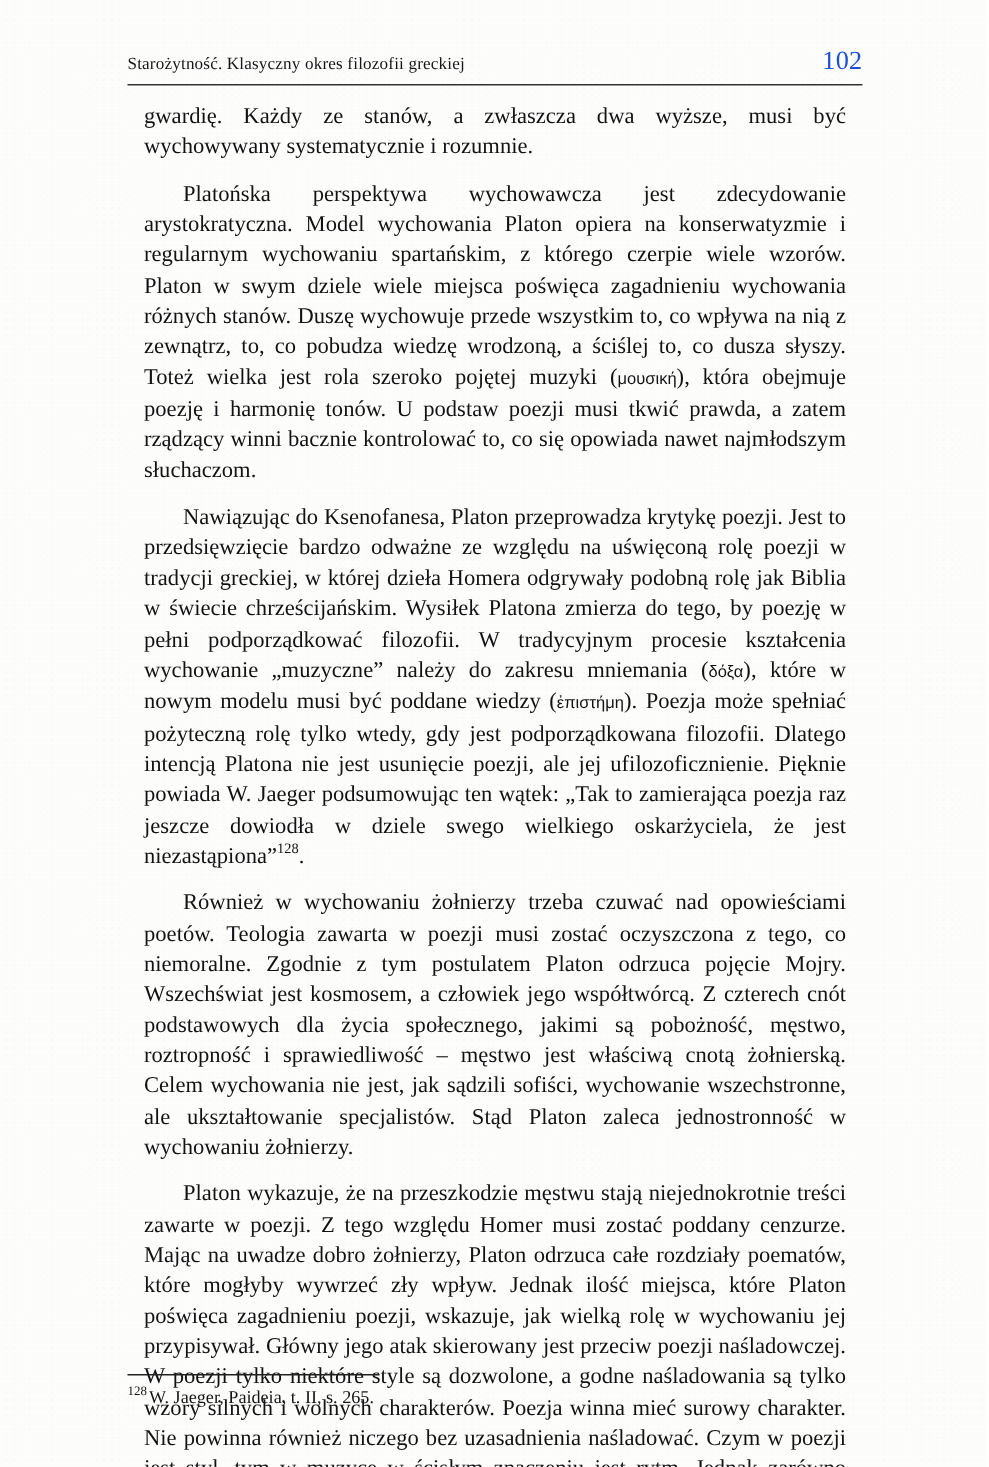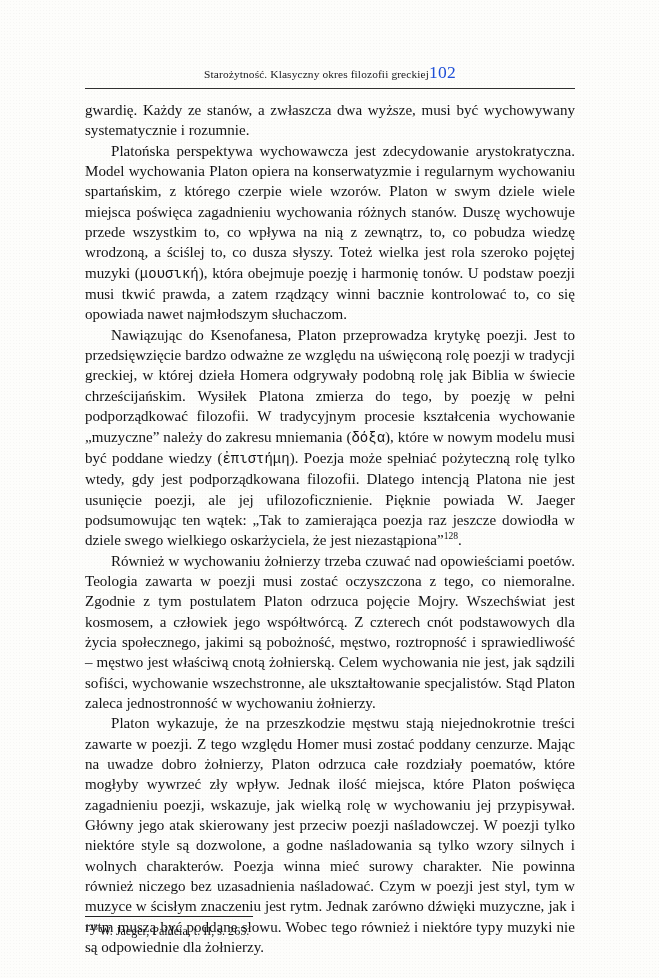--- a/index.html
+++ b/index.html
@@ -44,22 +44,22 @@
     top: 0;
     width: 490px;
     z-index: 2;
   }
 
   
   .running-head {
     position: relative;
     display: flex;
     align-items: baseline;
-    justify-content: center;
-    padding-top: 62px;
+    justify-content: space-between;
+    padding-top: 30px;
     padding-bottom: 2px;
   }
   .running-head-title {
     font-size: 11.4px;
     letter-spacing: 0.12px;
     color: #16161a;
     white-space: nowrap;
   }
   .running-head-folio {
     font-size: 17.5px;
@@ -76,28 +76,28 @@
 
   
   .body-text {
     font-size: 15.05px;
     line-height: 20.35px;
     text-align: justify;
     color: #121214;
     letter-spacing: 0.01px;
   }
   .body-text p {
-    margin: 0;
+    margin: 11px;
   }
   .body-text p.indent {
     text-indent: 26px;
   }
   .greek {
-    font-family: Liberation Mono, monospace;
-    font-size: 14px;
+    font-family: Liberation Sans, sans-serif;
+    font-size: 11px;
   }
   .it {
   }
   sup.fn-ref {
     font-size: 9.6px;
     vertical-align: super;
     line-height: 0;
   }
 
   

